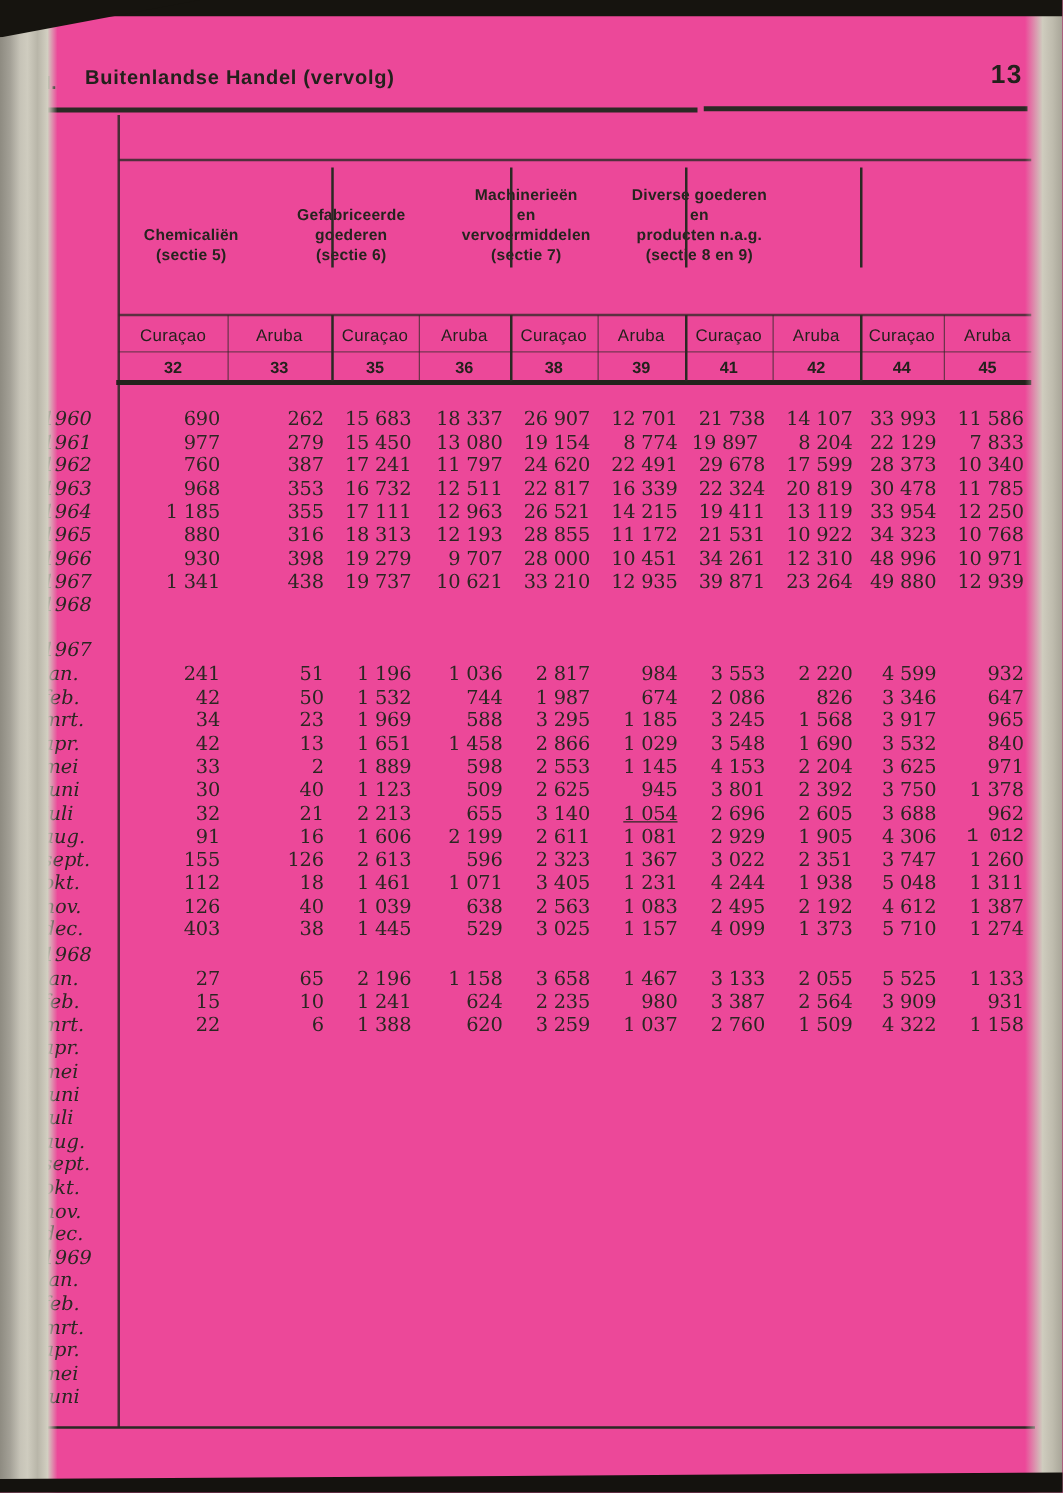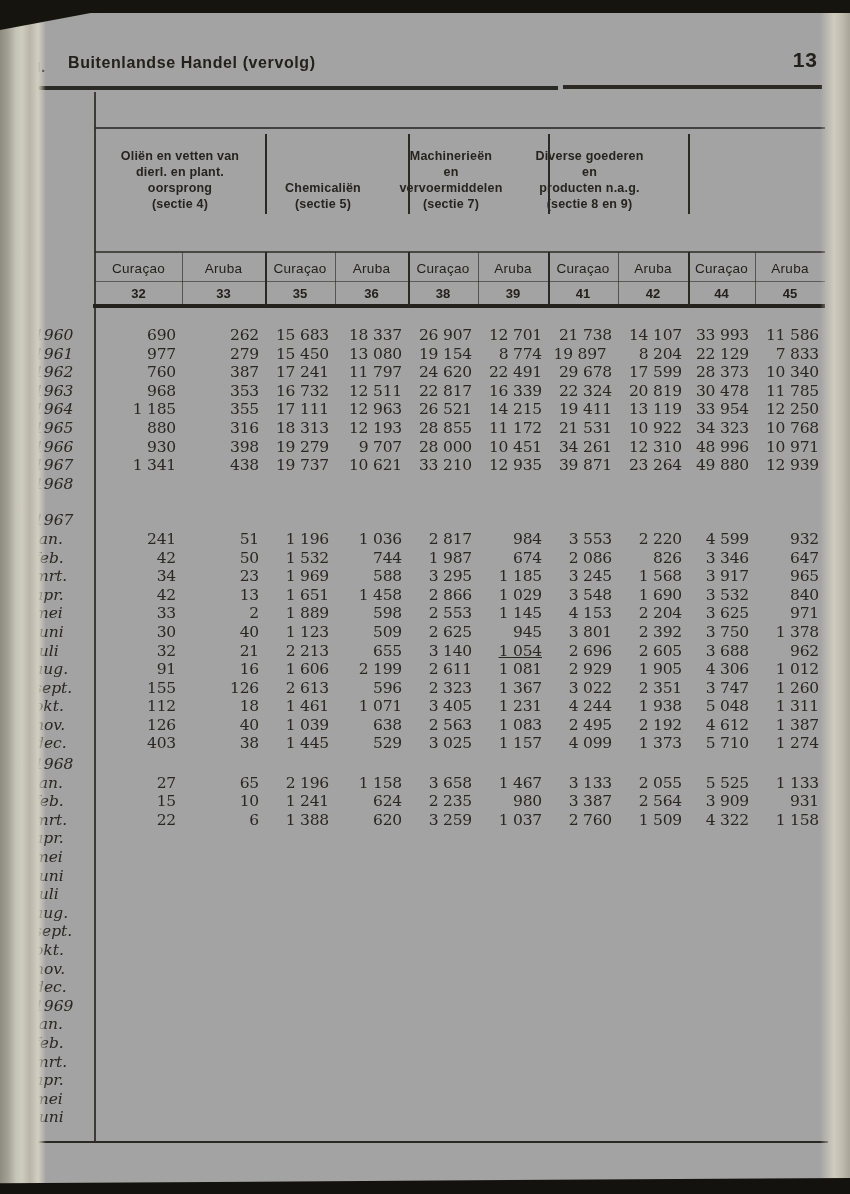--- a/index.html
+++ b/index.html
@@ -1,18 +1,18 @@
 <!DOCTYPE html>
 <html><head>
 <meta charset="utf-8">
 <style>
   html,body{margin:0;padding:0;}
   body{width:850px;height:1194px;position:relative;overflow:hidden;
        font-family:"Liberation Sans", sans-serif;background:#474540;}
-  .page{position:absolute;inset:0;background:#a3a3a3;}
+  .page{position:absolute;inset:0;background:#ec4899;}
   .left-edge{position:absolute;left:0;top:0;bottom:0;width:46px;pointer-events:none;
     background:linear-gradient(90deg,#8e8b81 0,#a3a096 8px,#c6c3b7 16px,#cfccbf 22px,#b9b6a9 30px,#d2cfc1 38px,rgba(218,215,201,0) 46px);}
   .right-edge{position:absolute;right:0;top:0;bottom:0;width:30px;pointer-events:none;
     background:linear-gradient(270deg,#a8a598 0,#bfbcae 8px,#cfccbe 16px,rgba(218,215,201,0) 30px);}
   .top-bar{position:absolute;top:0;left:0;right:0;height:13px;background:#16140f;}
   .top-wedge{position:absolute;top:0;left:0;width:160px;height:30px;background:#16140f;
     clip-path:polygon(0 0,100% 0,60% 40%,0 100%);}
   .bottom-bar{position:absolute;bottom:-6px;left:-4px;right:-4px;height:22px;background:#14120e;
     transform:rotate(-0.35deg);transform-origin:100% 50%;}
   .rule{position:absolute;background:#2b2924;}
@@ -63,29 +63,28 @@
 
 
   <div class="rule" style="left:95px;top:127px;width:730px;height:2px;opacity:.8;"></div>
   <div class="rule" style="left:94px;top:92px;width:2px;height:1050px;opacity:.85;"></div>
   <div class="rule" style="left:95px;top:251px;width:730px;height:2px;opacity:.75;"></div>
   <div class="rule" style="left:95px;top:281px;width:730px;height:1px;opacity:.6;"></div>
   <div class="rule" style="left:93px;top:304px;width:732px;height:4px;background:#24221d;"></div>
   <div class="rule" style="left:30px;top:1141px;width:798px;height:2px;"></div>
 
   <div class="groups-row" id="groups-row">
-      <div class="group" style="width: 170px;">
-        <div class="group-title">Oliën en vetten van
-dierl. en plant.
-oorsprong
-(sectie 4)</div>
-      </div>
       <div class="group" style="width: 116px;">
         <div class="group-title">Chemicaliën
 (sectie 5)</div>
+      </div>
+      <div class="group" style="width: 140px;">
+        <div class="group-title">Gefabriceerde
+goederen
+(sectie 6)</div>
       </div>
       <div class="group" style="width: 140px;">
         <div class="group-title">Machinerieën
 en
 vervoermiddelen
 (sectie 7)</div>
       </div>
       <div class="group" style="width: 137px;">
         <div class="group-title">Diverse goederen
 en
@@ -352,21 +351,21 @@
           <div class="lab" style="width: 65px;">aug.</div>
           <div class="num" style="width: 87px;">91</div>
           <div class="num" style="width: 83px;">16</div>
           <div class="num" style="width: 70px;">1 606</div>
           <div class="num" style="width: 73px;">2 199</div>
           <div class="num" style="width: 70px;">2 611</div>
           <div class="num" style="width: 70px;">1 081</div>
           <div class="num" style="width: 70px;">2 929</div>
           <div class="num" style="width: 70px;">1 905</div>
           <div class="num" style="width: 67px;">4 306</div>
-          <div class="num" style="width: 70px;">1 012</div>
+          <div class="num" style="width: 70px; font-family: Liberation Mono, monospace;">1 012</div>
         </div>
         <div class="trow">
           <div class="lab" style="width: 65px;">sept.</div>
           <div class="num" style="width: 87px;">155</div>
           <div class="num" style="width: 83px;">126</div>
           <div class="num" style="width: 70px;">2 613</div>
           <div class="num" style="width: 73px;">596</div>
           <div class="num" style="width: 70px;">2 323</div>
           <div class="num" style="width: 70px;">1 367</div>
           <div class="num" style="width: 70px;">3 022</div>

